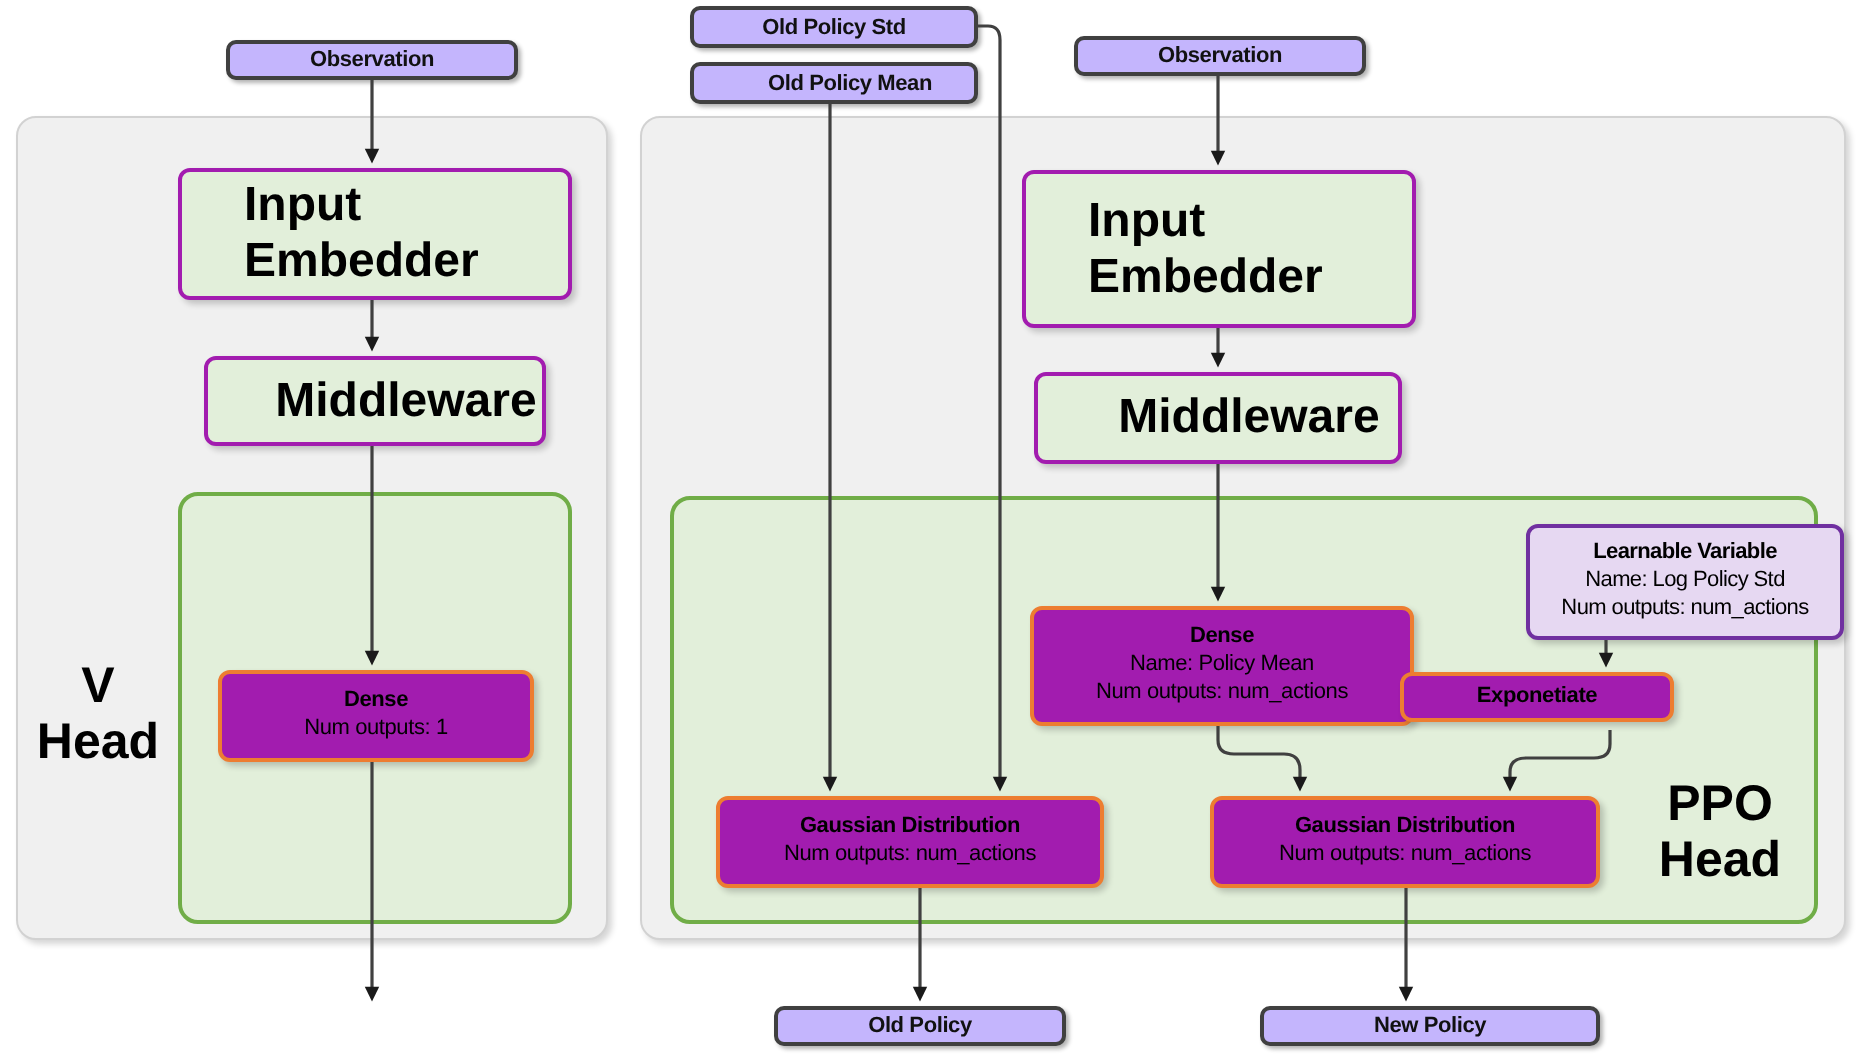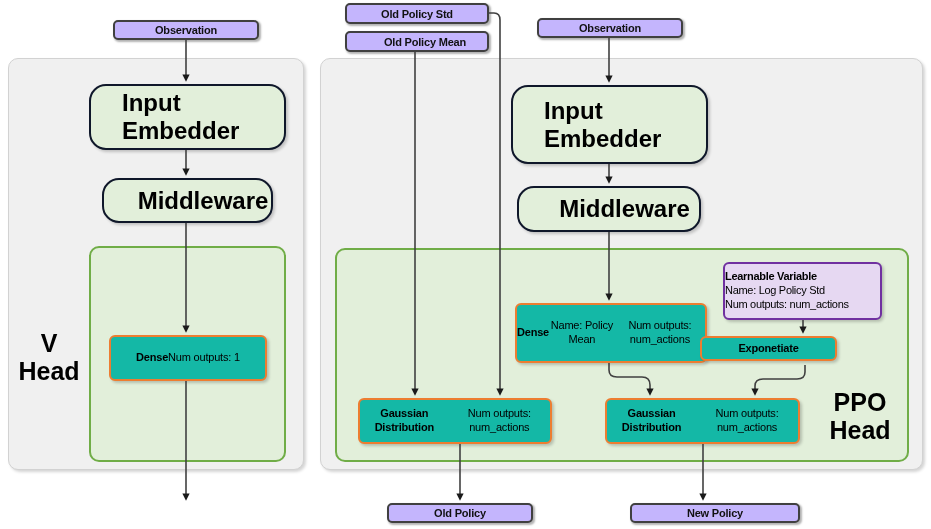--- a/index.html
+++ b/index.html
@@ -48,62 +48,63 @@
     font-size: 11px;
     font-weight: bold;
     color: #111111;
     box-shadow: 1.5px 1.5px 2px rgba(0,0,0,0.3);
     letter-spacing: -0.2px;
   }
 
   
   .block-green {
     background: #e2efda;
-    border: 2px solid #0f172a;
-    border-radius: 17px;
+    border: 2px solid #a21caf;
+    border-radius: 6px;
     display: flex;
     align-items: center;
     justify-content: center;
     font-size: 24px;
     font-weight: bold;
     color: #000000;
     box-shadow: 2px 2px 3px rgba(0,0,0,0.2);
     padding-left: 31px;
   }
 
   
   .block-orange {
-    background: #14b8a6;
+    background: #a21caf;
     border: 2px solid #ed7d31;
     border-radius: 6px;
     display: flex;
-    flex-direction: row;
+    flex-direction: column;
     align-items: center;
     justify-content: center;
     color: #000000;
     box-shadow: 2px 2px 3px rgba(0,0,0,0.2);
     text-align: center;
     line-height: 1.25;
   }
   .block-orange .ttl { font-size: 11px; font-weight: bold; letter-spacing: -0.2px; }
   .block-orange .sub { font-size: 11px; font-weight: normal; letter-spacing: -0.2px; text-align: center; }
 
   
   .block-purple {
     background: #e6d8f2;
     border: 2px solid #7030a0;
     border-radius: 6px;
     display: flex;
     flex-direction: column;
-    align-items: flex-start;
+    align-items: center;
     justify-content: center;
     color: #000000;
     box-shadow: 2px 2px 3px rgba(0,0,0,0.2);
     text-align: center;
     line-height: 1.25;
+    margin-left: 40px;
   }
   .block-purple .ttl { font-size: 11px; font-weight: bold; letter-spacing: -0.3px; }
   .block-purple .sub { font-size: 11px; font-weight: normal; letter-spacing: -0.3px; }
 
   
   .head-caption {
     font-size: 25px;
     font-weight: bold;
     color: #000000;
     text-align: center;

